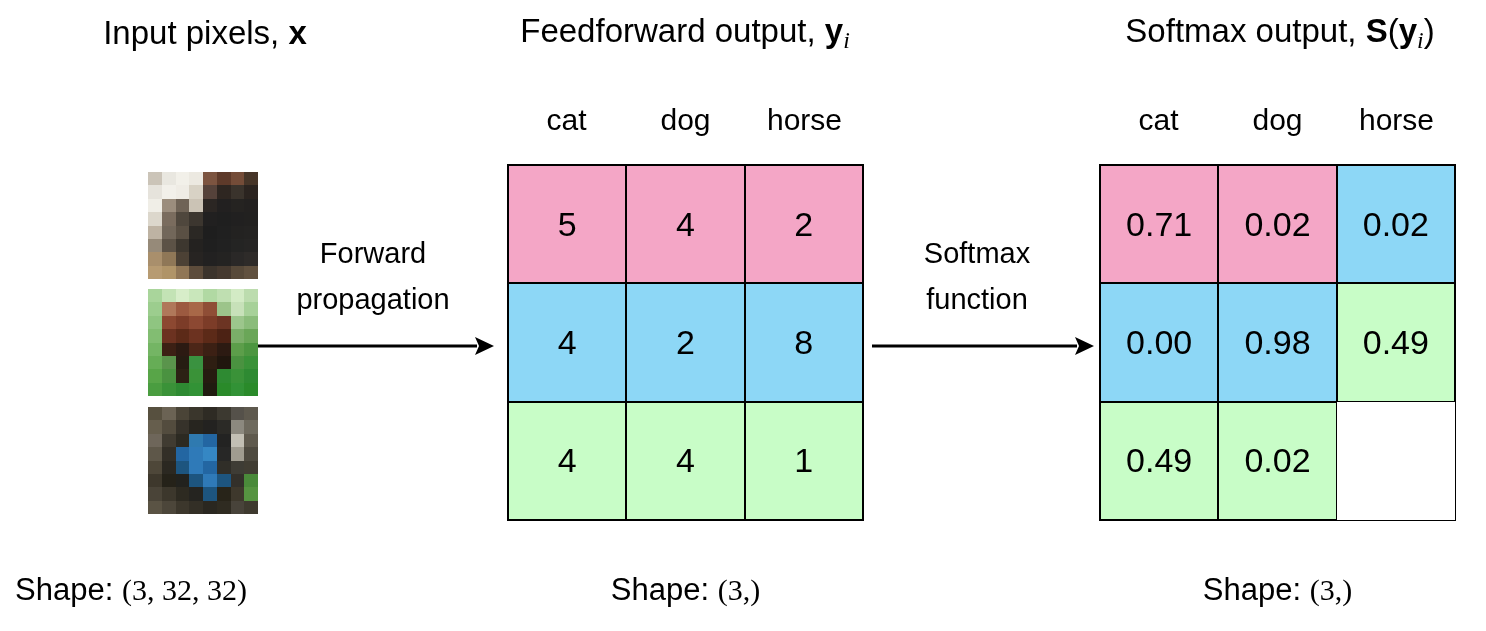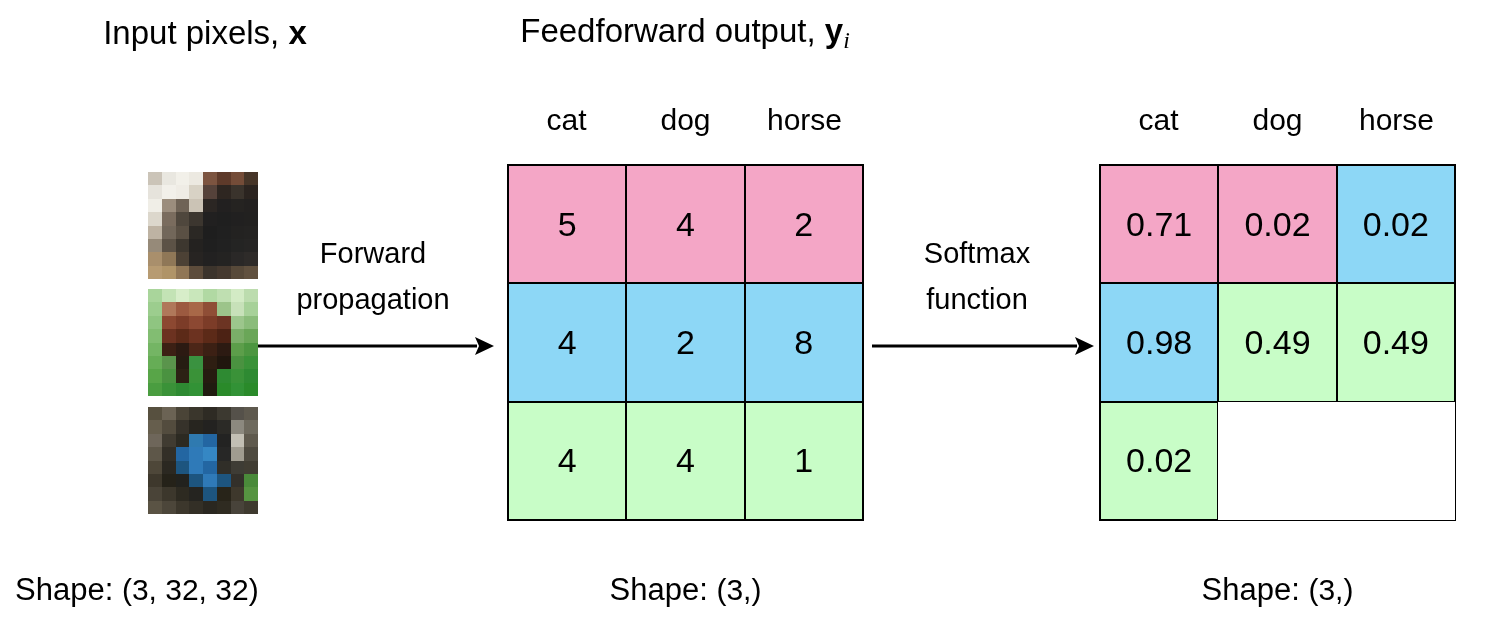--- a/index.html
+++ b/index.html
@@ -19,40 +19,44 @@
   .col-headers { position:absolute; top:103px; width:357px; display:flex; font-size:30px; }
   .col-headers span { flex:1; text-align:center; }
 
   .grid-table { position:absolute; top:164px; width:357px; height:357px;
     display:grid; grid-template-columns:repeat(3,1fr); grid-template-rows:repeat(3,1fr);
     border:1.6px solid #000; box-sizing:border-box; }
   .grid-table .cell { border:1.6px solid #000; display:flex; align-items:center; justify-content:center;
     font-size:34px; box-sizing:border-box; }
 
   .shape-label { position:absolute; top:572px; font-size:31px; white-space:nowrap; }
-  .shape-label .tuple { font-family:Liberation Sans, sans-serif; font-size:30px; }
+  .shape-label .tuple { font-family:Liberation Serif, serif; font-size:30px; }
   .centered { text-align:center; }
 
   svg.overlay { position:absolute; left:0; top:0; pointer-events:none; }
 </style>
 </head>
 <body>
 
 <div id="canvas">
 
   <div class="col-title" style="left:20px; top:14px; width:370px;">
     <span>Input pixels,</span>
     <b>x</b>
   </div>
 
   <div class="col-title" style="left:485px; top:12px; width:400px;">
     <span>Feedforward output,</span>
     <b>y</b><span class="msub">i</span>
   </div>
 
+  <div class="col-title" style="left:1075px; top:12px; width:410px;">
+    <span>Softmax output,</span>
+    <b>S</b><span>(</span><b>y</b><span class="msub">i</span><span>)</span>
+  </div>
 
   <div class="pixel-img" style="top:172px;" id="img-0">
       <div style="background: rgb(203, 196, 184);"></div>
       <div style="background: rgb(233, 231, 224);"></div>
       <div style="background: rgb(242, 240, 233);"></div>
       <div style="background: rgb(236, 233, 225);"></div>
       <div style="background: rgb(124, 84, 64);"></div>
       <div style="background: rgb(94, 58, 42);"></div>
       <div style="background: rgb(116, 76, 56);"></div>
       <div style="background: rgb(70, 53, 40);"></div>
@@ -286,20 +290,21 @@
 
   <div class="col-headers" style="left:1099px;" id="headers-sm">
       <span>cat</span>
       <span>dog</span>
       <span>horse</span>
     </div>
   <div class="grid-table" style="left:1099px;" id="table-sm">
       <div class="cell" style="background: rgb(244, 166, 198);">0.71</div>
       <div class="cell" style="background: rgb(244, 166, 198);">0.02</div>
       <div class="cell" style="background: rgb(141, 215, 246);">0.02</div>
+      <div class="cell" style="background: rgb(141, 215, 246);">0.00</div>
       <div class="cell" style="background: rgb(141, 215, 246);">0.98</div>
       <div class="cell" style="background: rgb(200, 253, 199);">0.49</div>
       <div class="cell" style="background: rgb(200, 253, 199);">0.49</div>
       <div class="cell" style="background: rgb(200, 253, 199);">0.02</div>
     </div>
 
   <div class="shape-label" style="left:15px;">
     <span>Shape:</span>
     <span class="tuple">(3, 32, 32)</span>
   </div>

